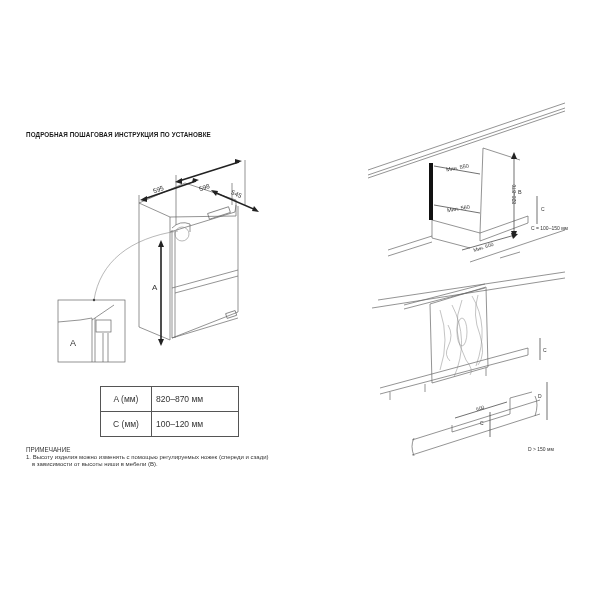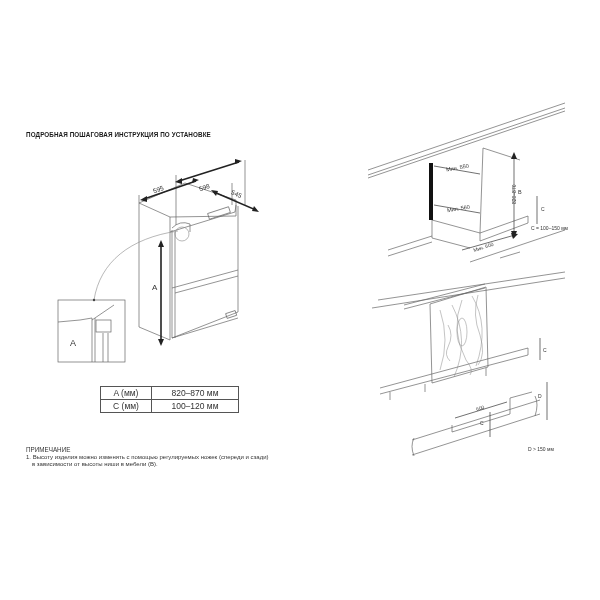--- a/index.html
+++ b/index.html
@@ -1,23 +1,23 @@
 <!DOCTYPE html>
 <html><head>
   <meta charset="utf-8">
   <style>
     html,body{margin:0;padding:0;background:#ffffff;}
     body{width:600px;height:600px;position:relative;overflow:hidden;font-family:"Liberation Sans",sans-serif;color:#222;}
     .title{position:absolute;left:26px;top:131px;font-size:6.3px;font-weight:bold;letter-spacing:0.1px;color:#1a1a1a;}
     svg.art{position:absolute;left:0;top:0;}
     .lbl{font-family:"Liberation Sans",sans-serif;fill:#333;}
     .spec-table{position:absolute;left:100px;top:386px;border-collapse:collapse;font-size:8.5px;color:#333;}
-    .spec-table td{border:1px solid #555;padding:0 4px;height:12px;}
+    .spec-table td{border:1px solid #555;padding:6px 4px;height:12px;}
     .spec-table td.k{width:42px;text-align:center;}
-    .spec-table td.v{width:78px;text-align:center;}
+    .spec-table td.v{width:78px;text-align:left;}
     .note{position:absolute;left:26px;top:446px;font-size:6px;color:#333;line-height:7.5px;}
     .note .h{font-size:6.3px;}
     .note .i{padding-left:0;}
     .note .i2{padding-left:6px;}
     .foot{position:absolute;left:528px;top:446px;font-size:5px;color:#333;}
   </style>
 </head>
 <body>
 
 <div class="title">ПОДРОБНАЯ ПОШАГОВАЯ ИНСТРУКЦИЯ ПО УСТАНОВКЕ</div>

